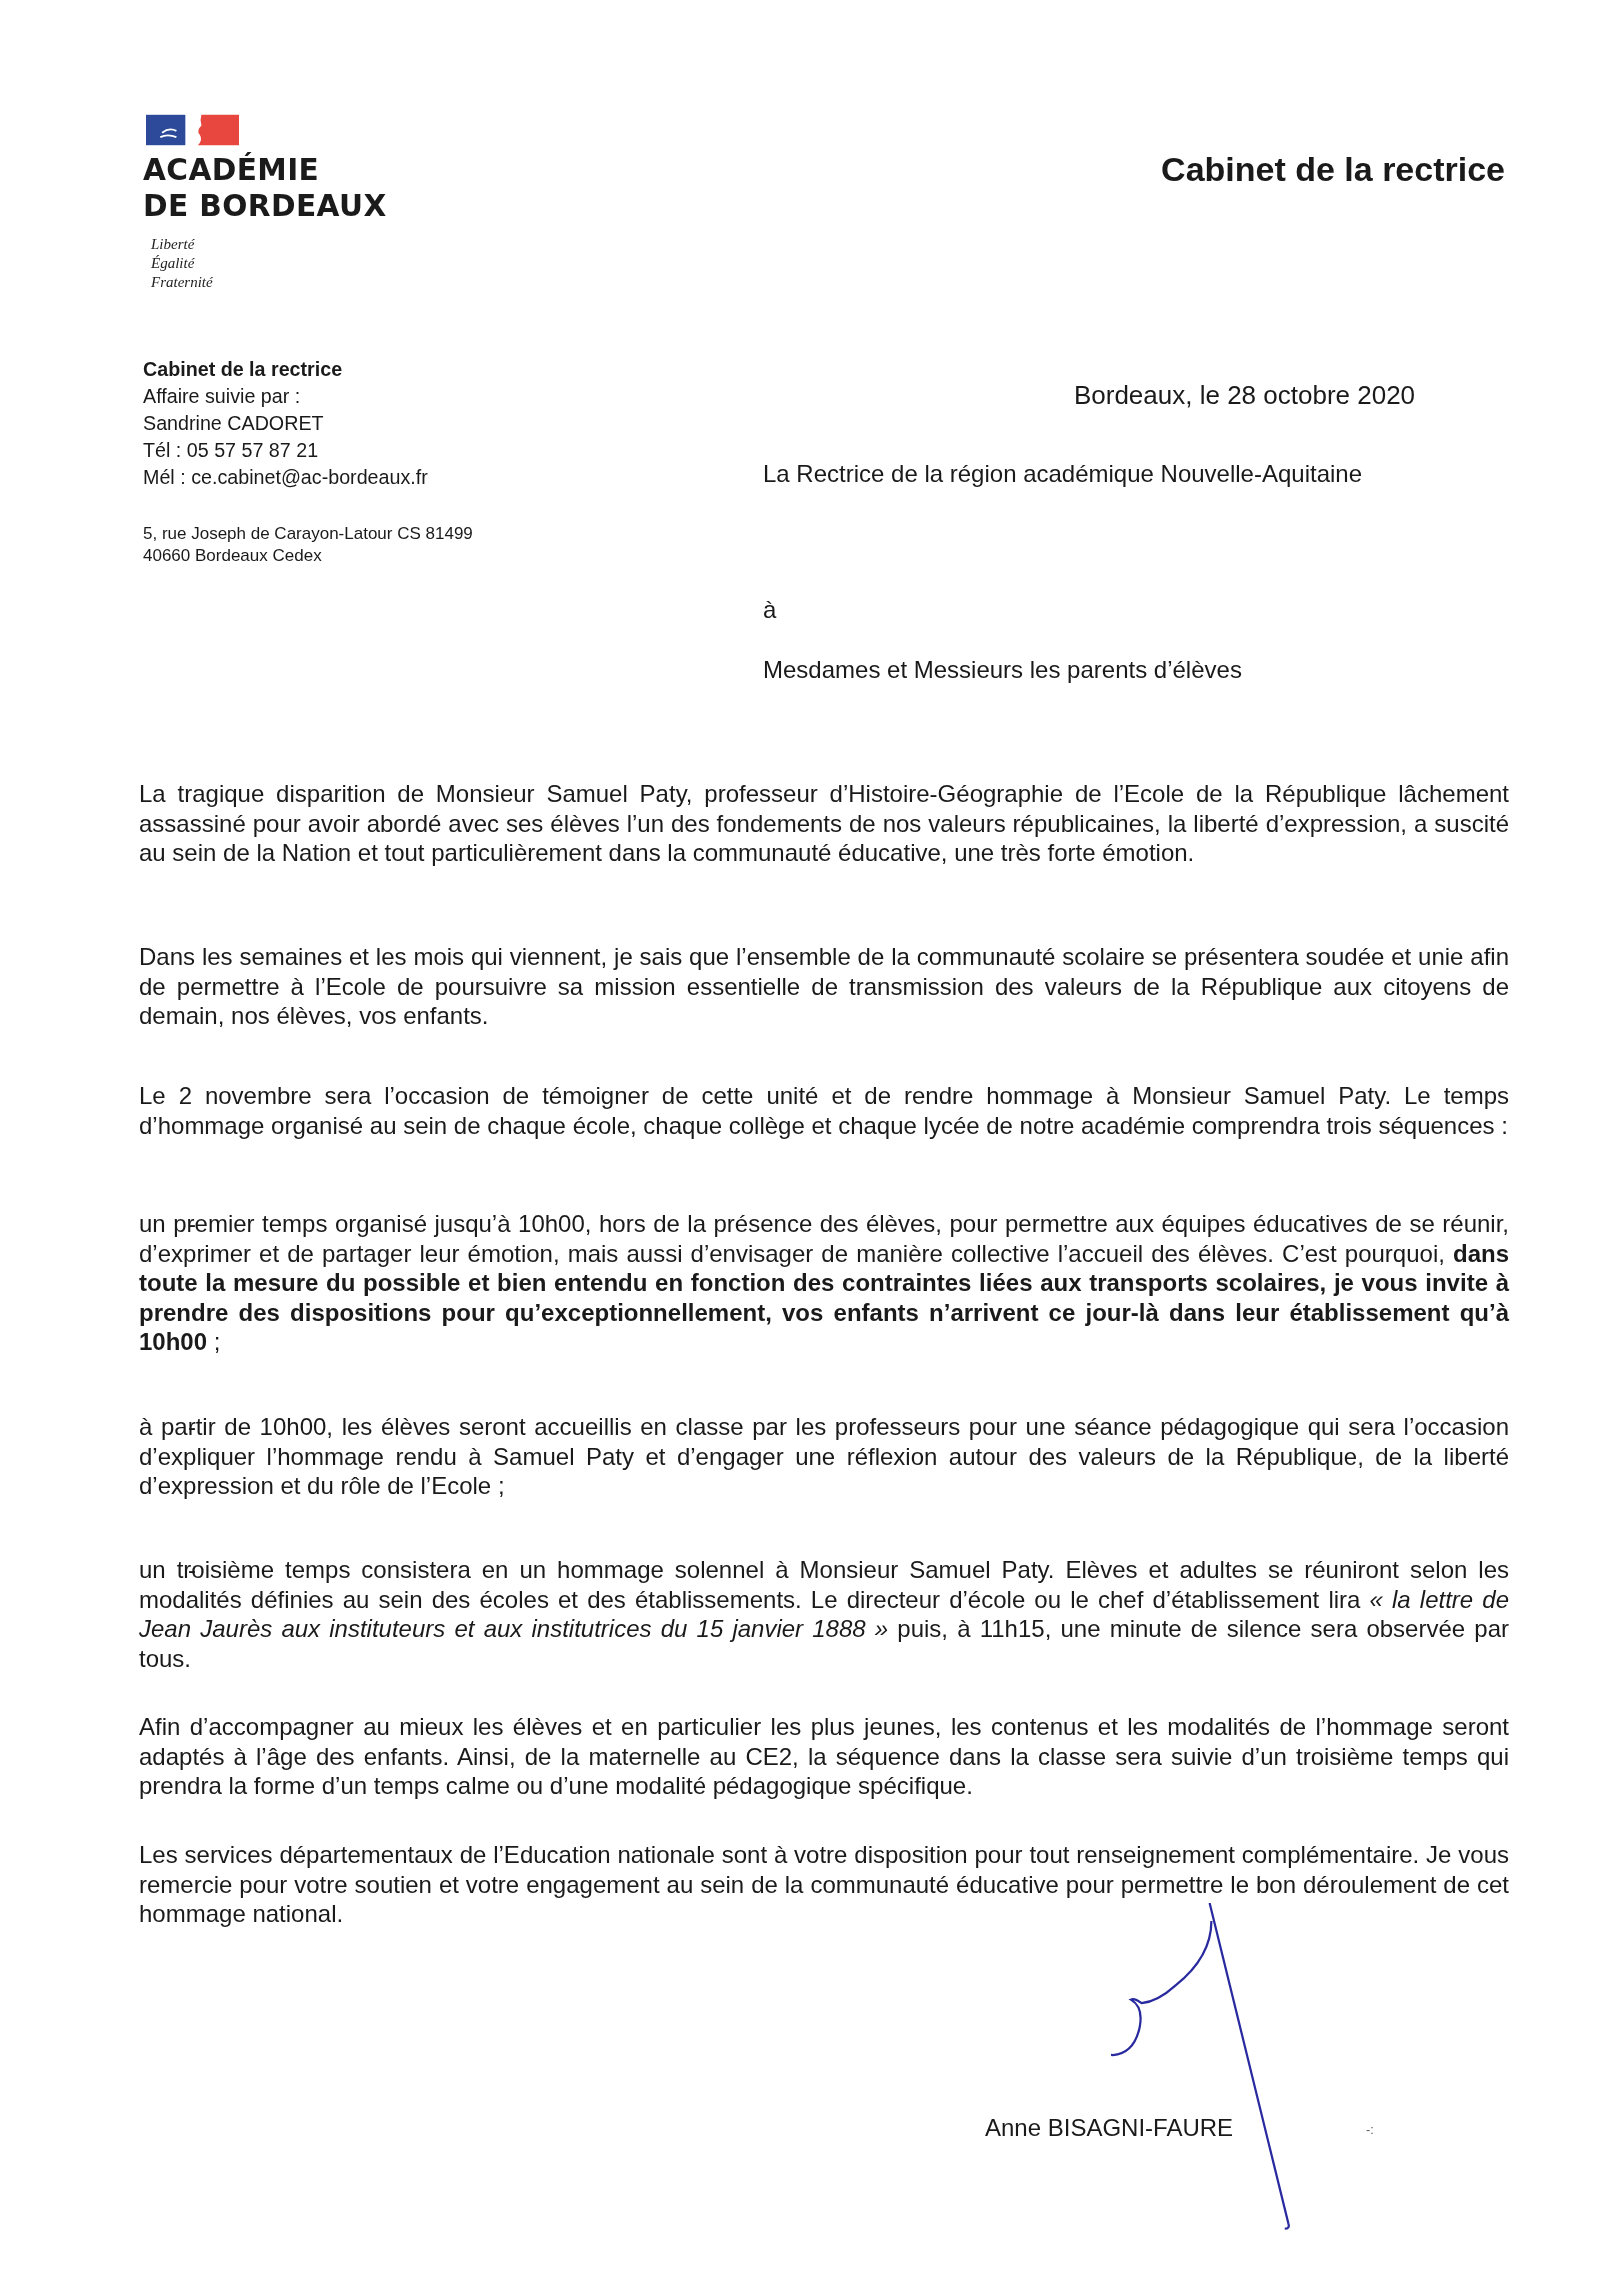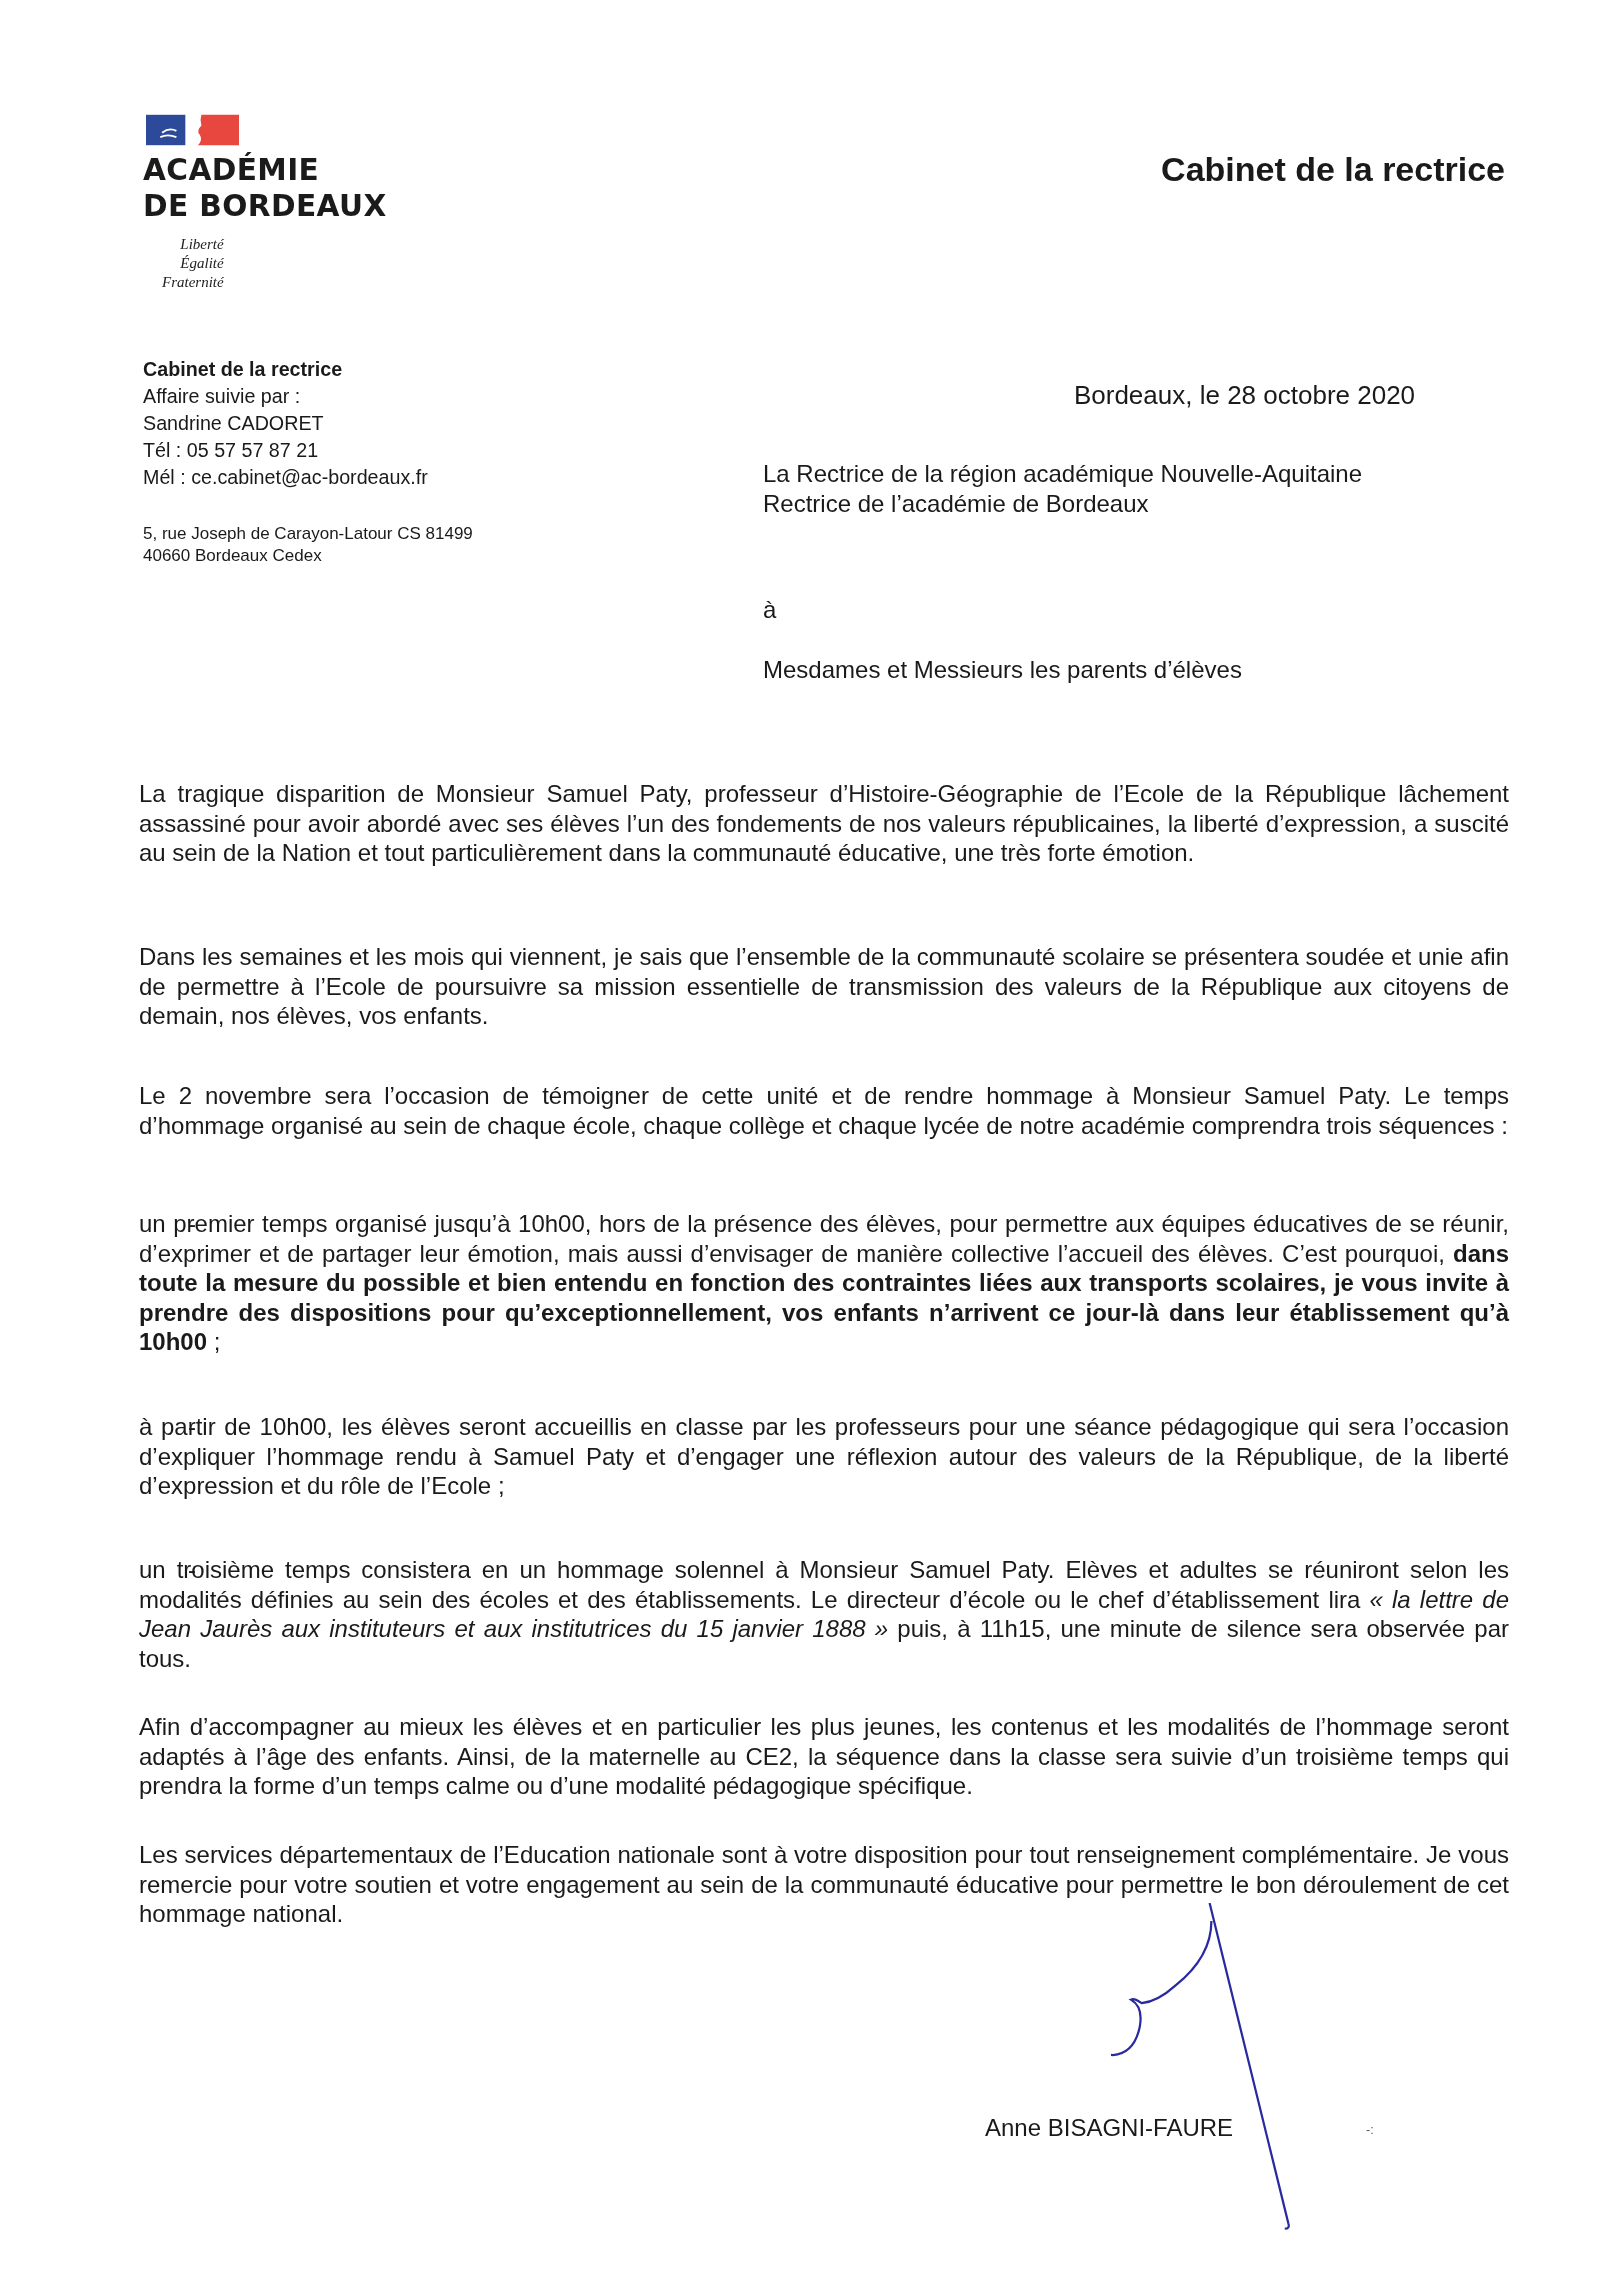--- a/index.html
+++ b/index.html
@@ -9,22 +9,22 @@
   }
   .abs { position: absolute; }
 
   
   .logo-flag { left: 146px; top: 113px; width: 93px; height: 34px; }
   .logo-title {
     left: 143px; top: 152px; font-family: "DejaVu Sans", sans-serif;
     font-weight: bold; font-size: 29.6px; line-height: 36px; letter-spacing: 0.4px; color: #1b1b1b;
   }
   .motto {
-    left: 162px; top: 235px; font-family: "Liberation Serif", serif; font-style: italic;
-    font-size: 15px; line-height: 19px; color: #222; text-align: right;
+    left: 151px; top: 235px; font-family: "Liberation Serif", serif; font-style: italic;
+    font-size: 15px; line-height: 19px; color: #222;
   }
 
   .header-title {
     left: 896px; width: 609px; top: 150px; text-align: right;
     font-weight: bold; font-size: 34px; color: #1a1a1a;
   }
 
   
   .sender { left: 143px; top: 356px; font-size: 19.7px; line-height: 27px; }
   .sender .bold { font-weight: bold; }
@@ -91,21 +91,20 @@
 </div>
 <div class="abs address">
   <div>5, rue Joseph de Carayon-Latour CS 81499</div>
   <div>40660 Bordeaux Cedex</div>
 </div>
 
 <div class="abs date">Bordeaux, le 28 octobre 2020</div>
 
 <div class="abs recipient">
   <div>La Rectrice de la région académique Nouvelle-Aquitaine</div>
-  <div>Rectrice de l’académie de Bordeaux</div>
 </div>
 <div class="abs to-word">à</div>
 <div class="abs recipient-parents">Mesdames et Messieurs les parents d’élèves</div>
 
 <div class="abs body-text p1">La tragique disparition de Monsieur Samuel Paty, professeur d’Histoire-Géographie de l’Ecole de la République lâchement assassiné pour avoir abordé avec ses élèves l’un des fondements de nos valeurs républicaines, la liberté d’expression, a suscité au sein de la Nation et tout particulièrement dans la communauté éducative, une très forte émotion.</div>
 <div class="abs body-text p2">Dans les semaines et les mois qui viennent, je sais que l’ensemble de la communauté scolaire se présentera soudée et unie afin de permettre à l’Ecole de poursuivre sa mission essentielle de transmission des valeurs de la République aux citoyens de demain, nos élèves, vos enfants.</div>
 <div class="abs body-text p3">Le 2 novembre sera l’occasion de témoigner de cette unité et de rendre hommage à Monsieur Samuel Paty. Le temps d’hommage organisé au sein de chaque école, chaque collège et chaque lycée de notre académie comprendra trois séquences :</div>
 
 <div class="abs list">
   <div class="li li1">

